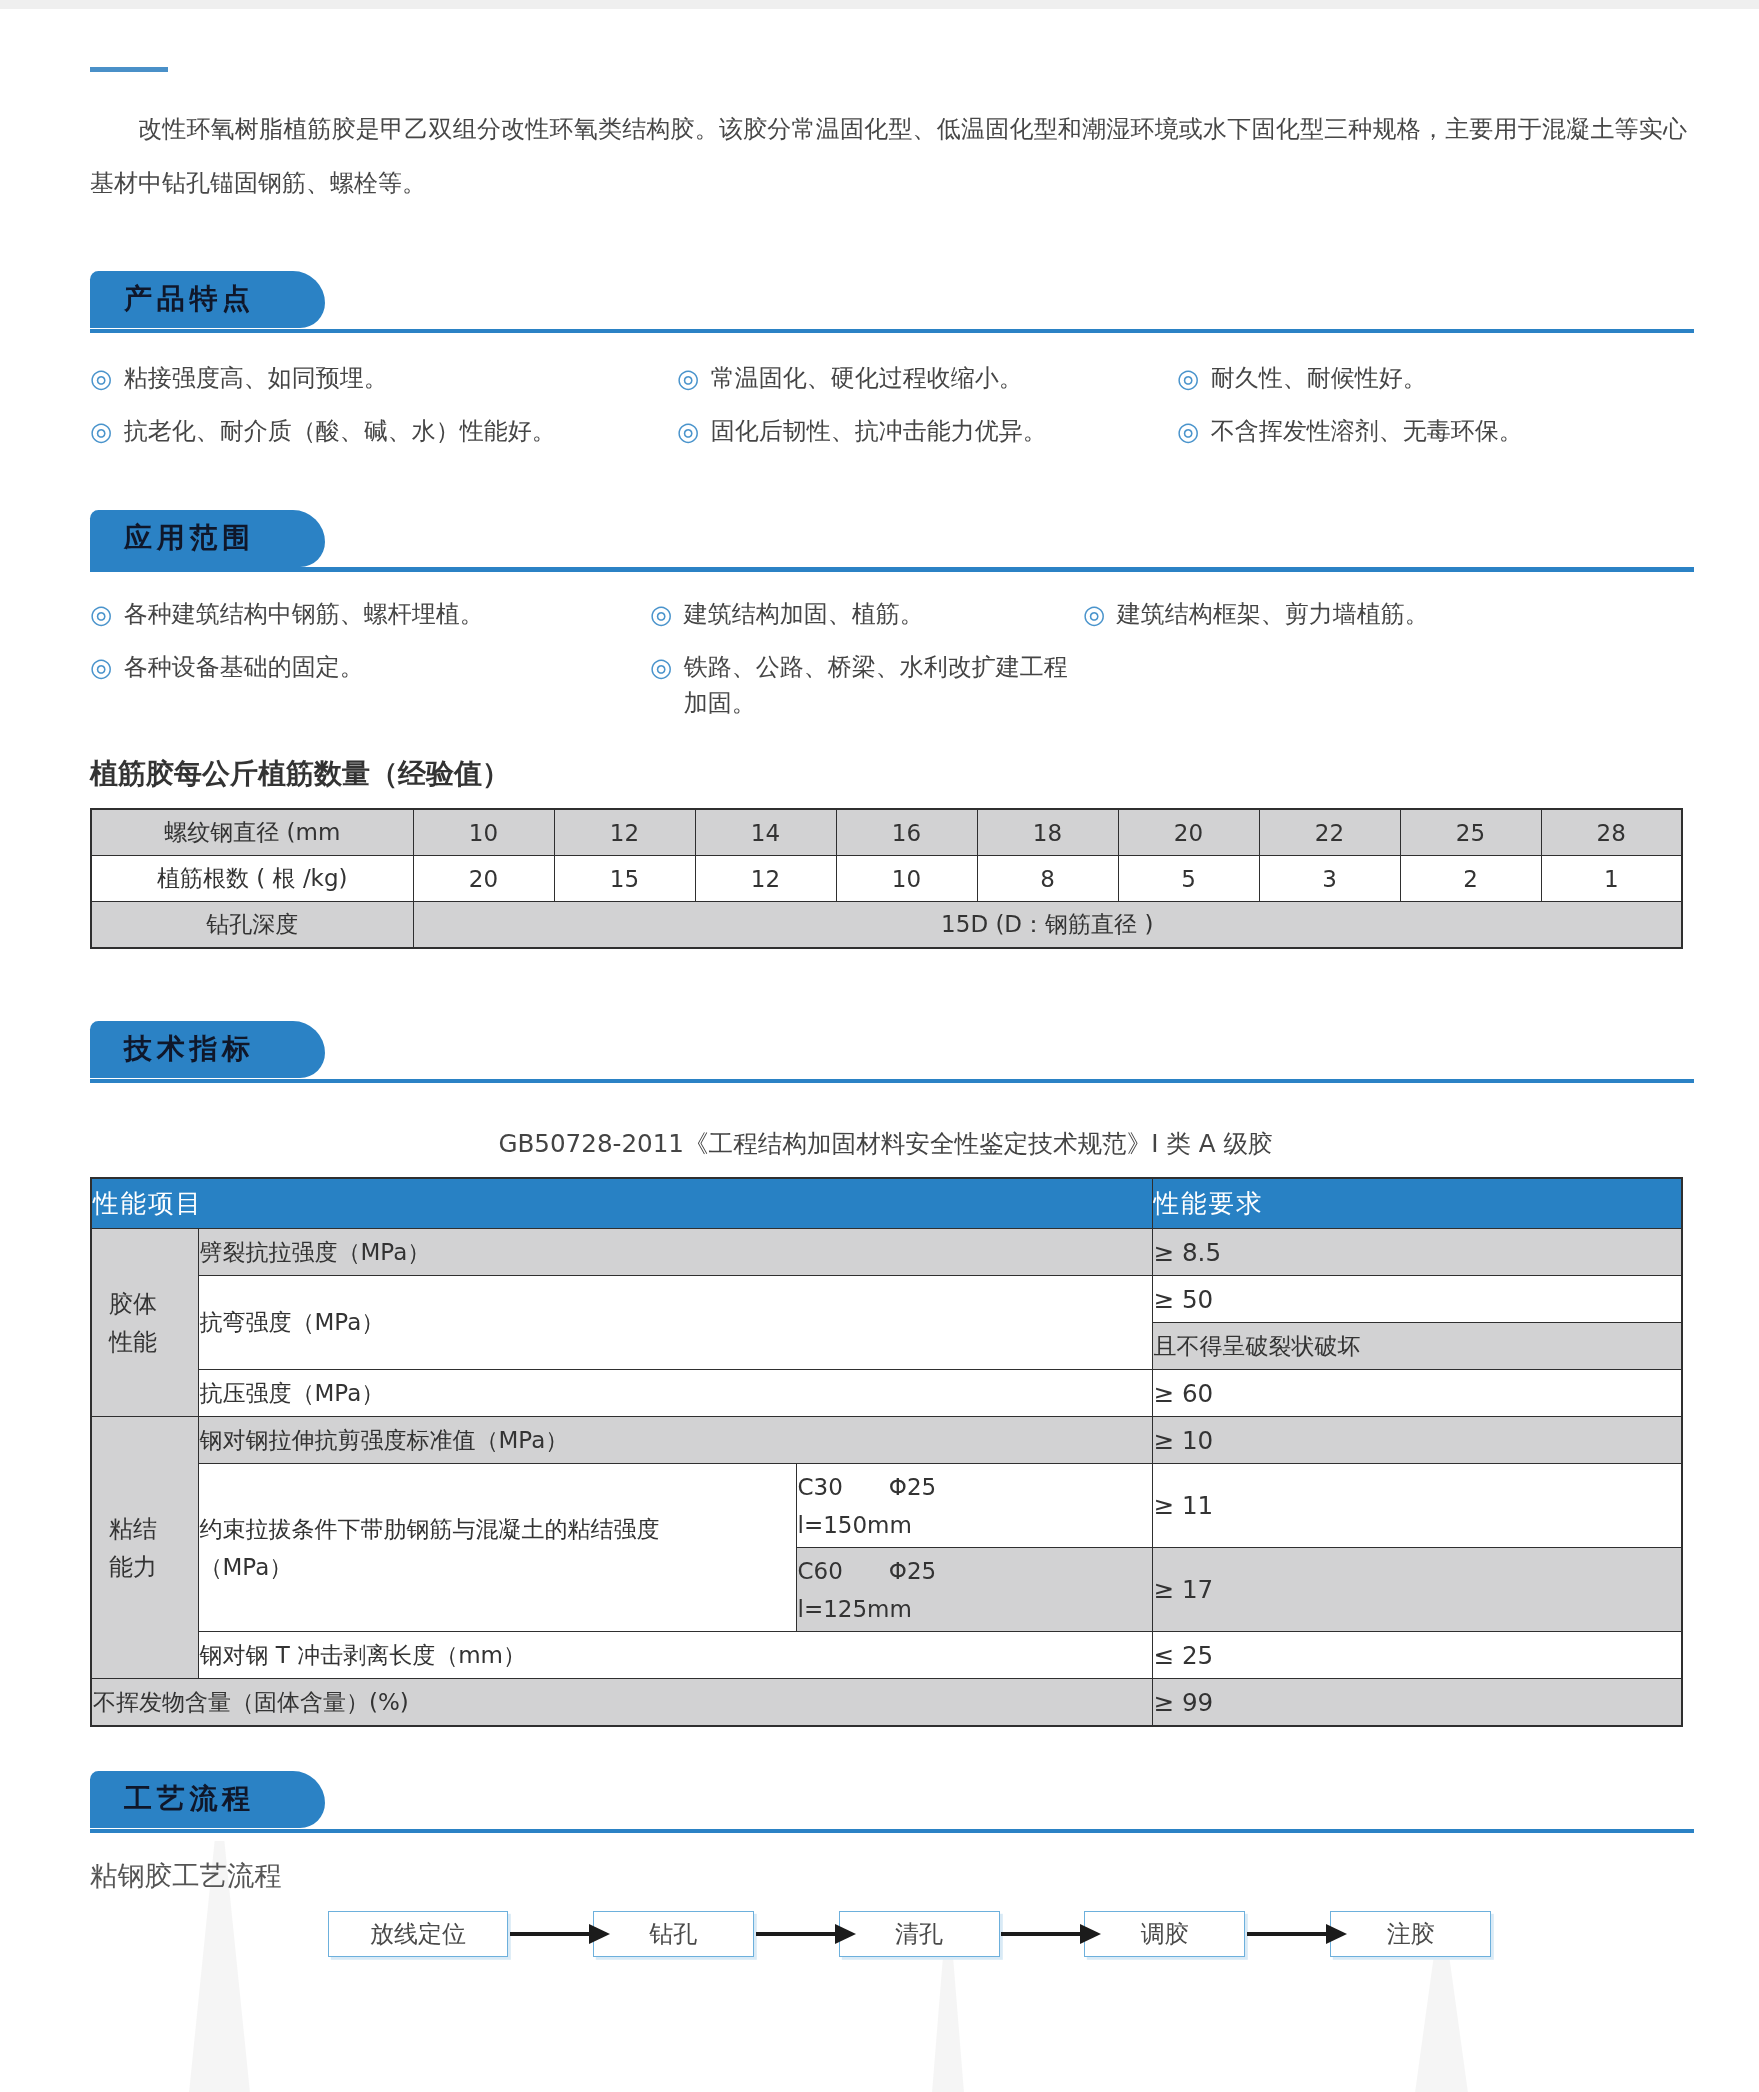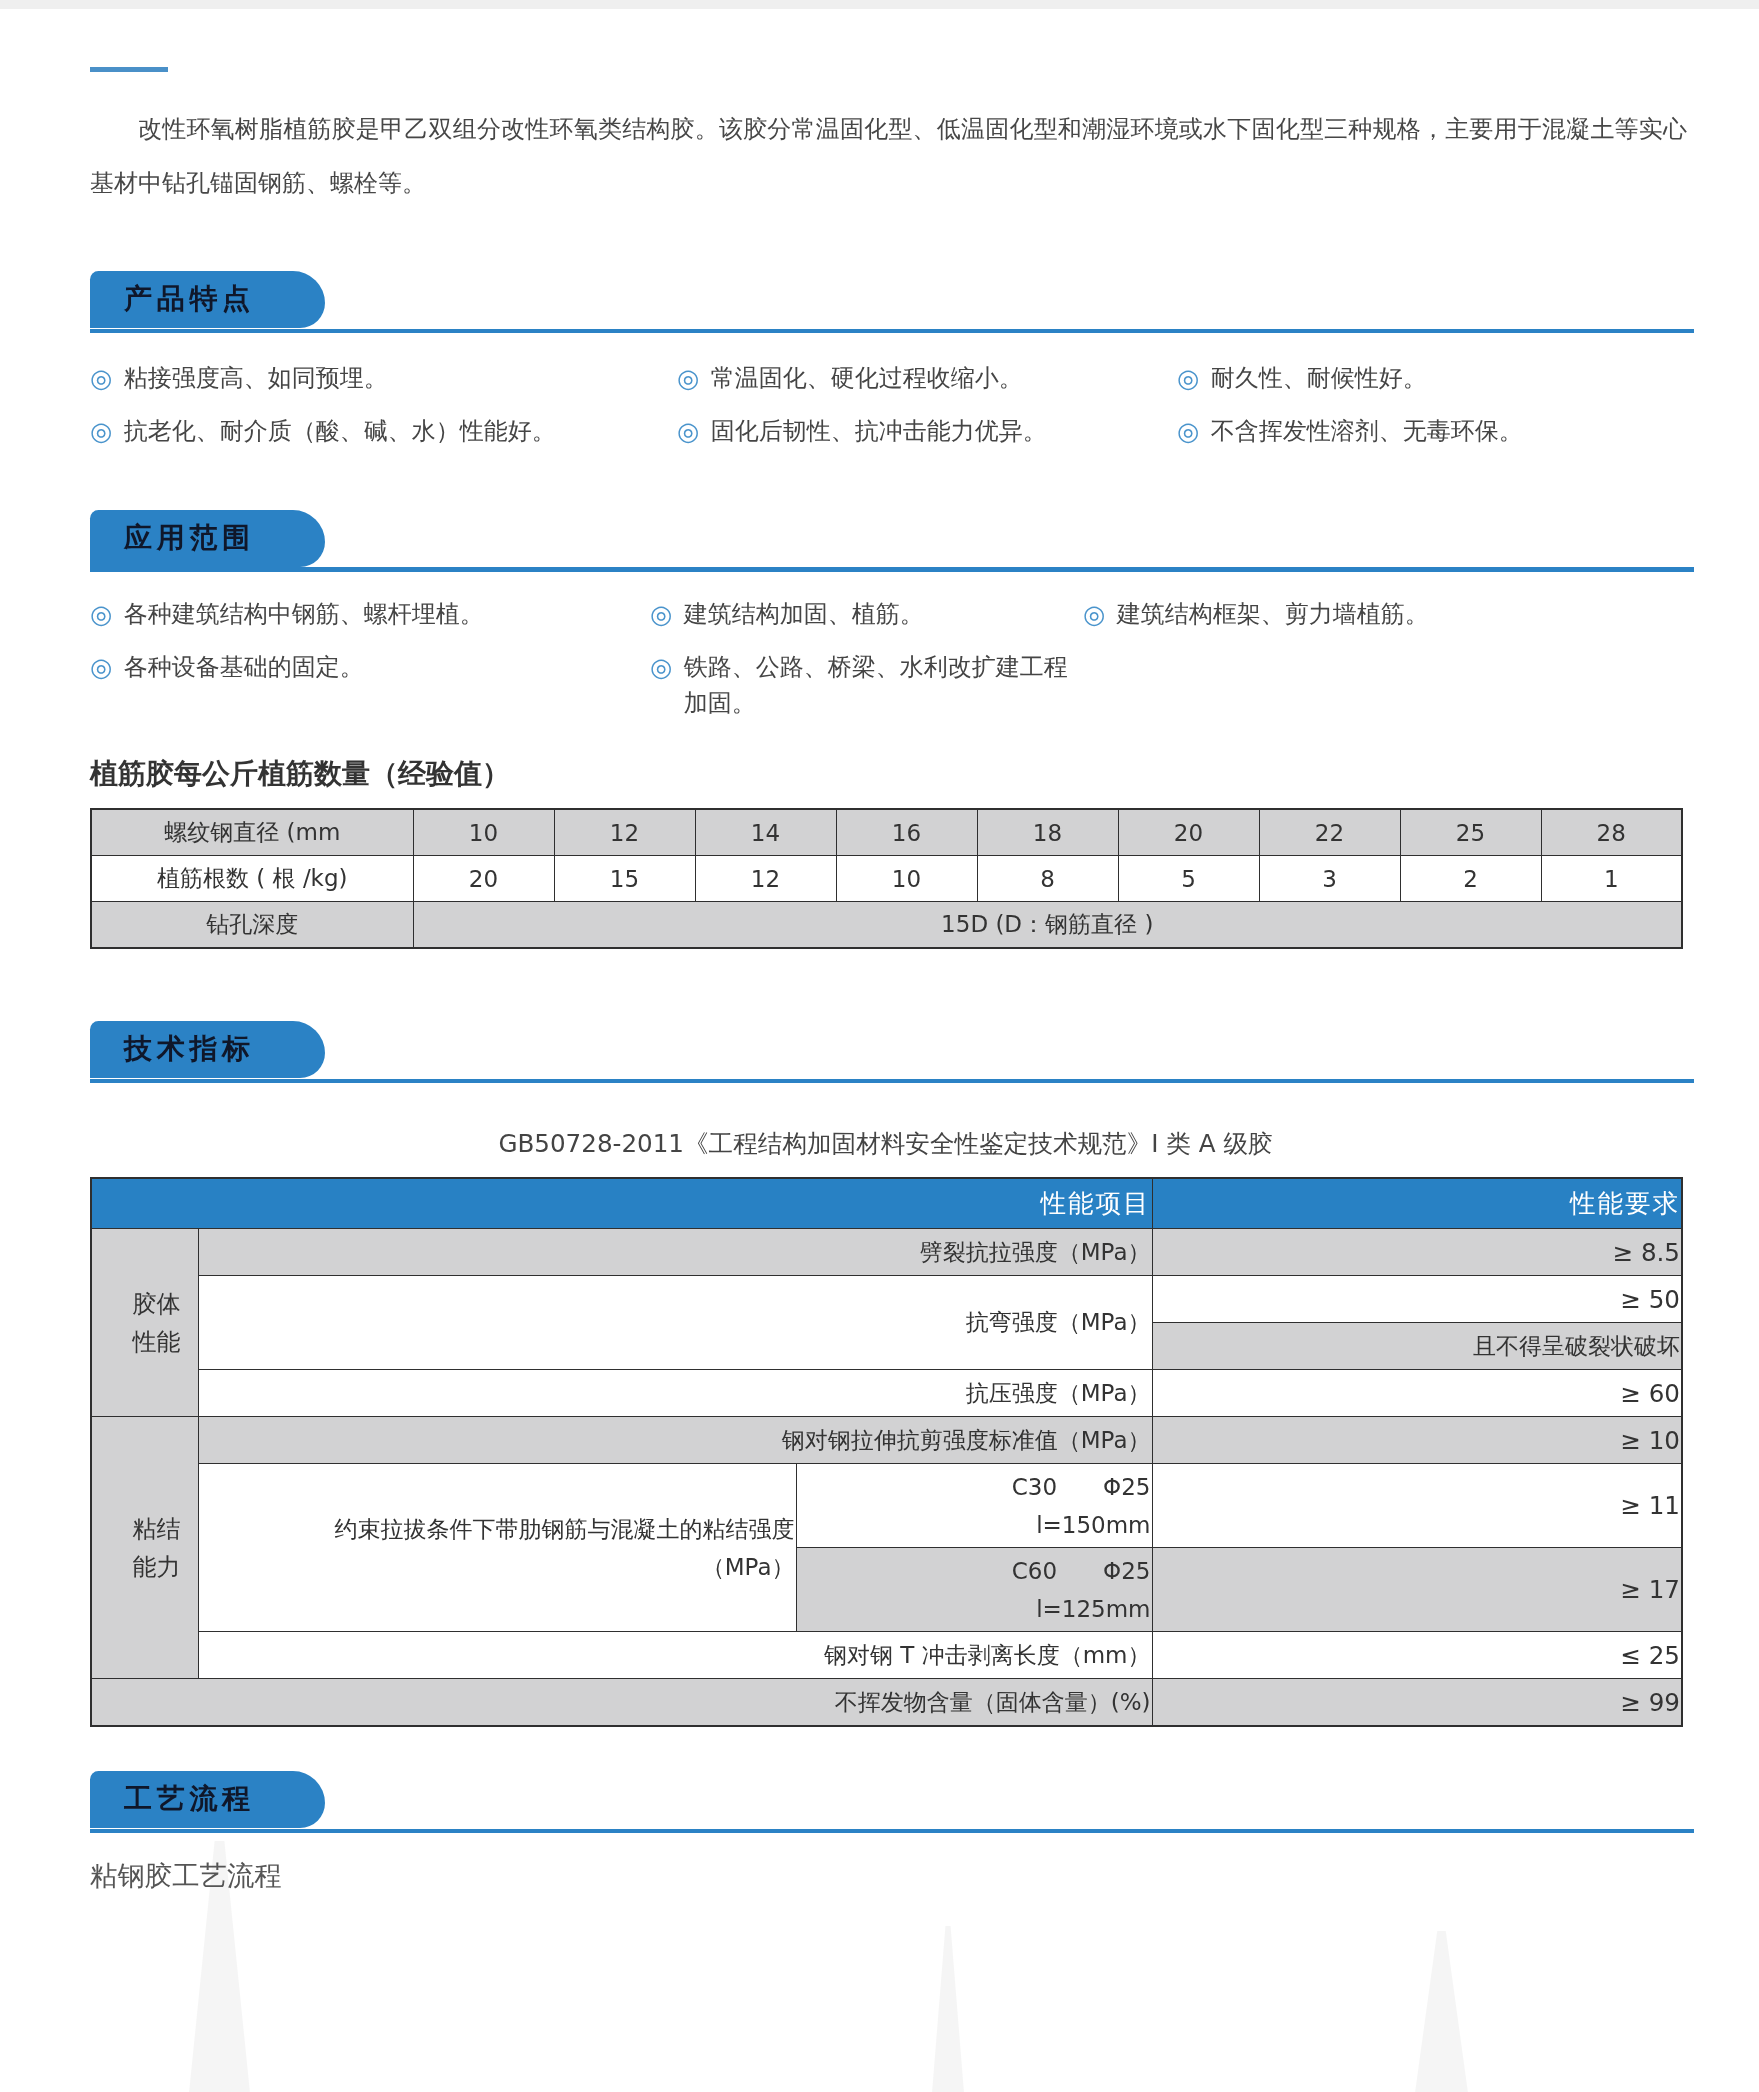--- a/index.html
+++ b/index.html
@@ -39,21 +39,21 @@
   .table-caption{margin-top:34px;font-size:28px;font-weight:bold;color:#333;}
   table{border-collapse:collapse;table-layout:fixed;}
   .dosage{width:1591px;margin-top:15px;border:2.8px solid #2f2f2f;}
   .dosage td{border:1.9px solid #2f2f2f;height:43px;text-align:center;font-size:23px;color:#333;background:#fff;}
   .dosage tr.gray td{background:#d2d2d3;}
   .dosage td.lbl{font-size:23px;}
 
   
   .standard-line{margin-top:44px;width:1591px;text-align:center;font-size:24.6px;color:#444;}
   .specs{width:1591px;margin-top:17px;border:2.8px solid #2f2f2f;}
-  .specs th,.specs td{border:1.9px solid #2f2f2f;text-align:right;vertical-align:middle;background:#fff;}
+  .specs th,.specs td{border:1.9px solid #2f2f2f;text-align:left;vertical-align:middle;background:#fff;}
   .specs th{background:#2881c4;color:#fff;font-size:25.6px;font-weight:normal;height:47px;letter-spacing:1.9px;}
   .specs td{font-size:23px;color:#333;height:44px;}
   .specs td.gray{background:#d2d2d3;}
   .specs td.group{background:#d2d2d3;font-size:24px;line-height:38px;padding:0 17px;word-break:break-all;}
   .specs td.val{font-size:24.6px;}
   .specs td.tall{height:81px;}
   .specs .two-line div{line-height:38px;}
 
   
   .flow-subtitle{margin-top:24.6px;font-size:27.4px;color:#555;}
@@ -279,15 +279,26 @@
     </table>
 
   <div class="section-header mt-process">
     <div class="badge">
       <span>工艺流程</span>
     </div>
     <div class="rule"></div>
   </div>
   <div class="flow-subtitle">粘钢胶工艺流程</div>
 
+  <div class="flow-row flow-row1">
+    <div class="flow-box w-wide">放线定位</div>
+    <div class="flow-arrow"></div>
+    <div class="flow-box w-std">钻孔</div>
+    <div class="flow-arrow"></div>
+    <div class="flow-box w-std">清孔</div>
+    <div class="flow-arrow"></div>
+    <div class="flow-box w-std">调胶</div>
+    <div class="flow-arrow"></div>
+    <div class="flow-box w-std">注胶</div>
+  </div>
 
 </div>
 
 
 </body></html>

